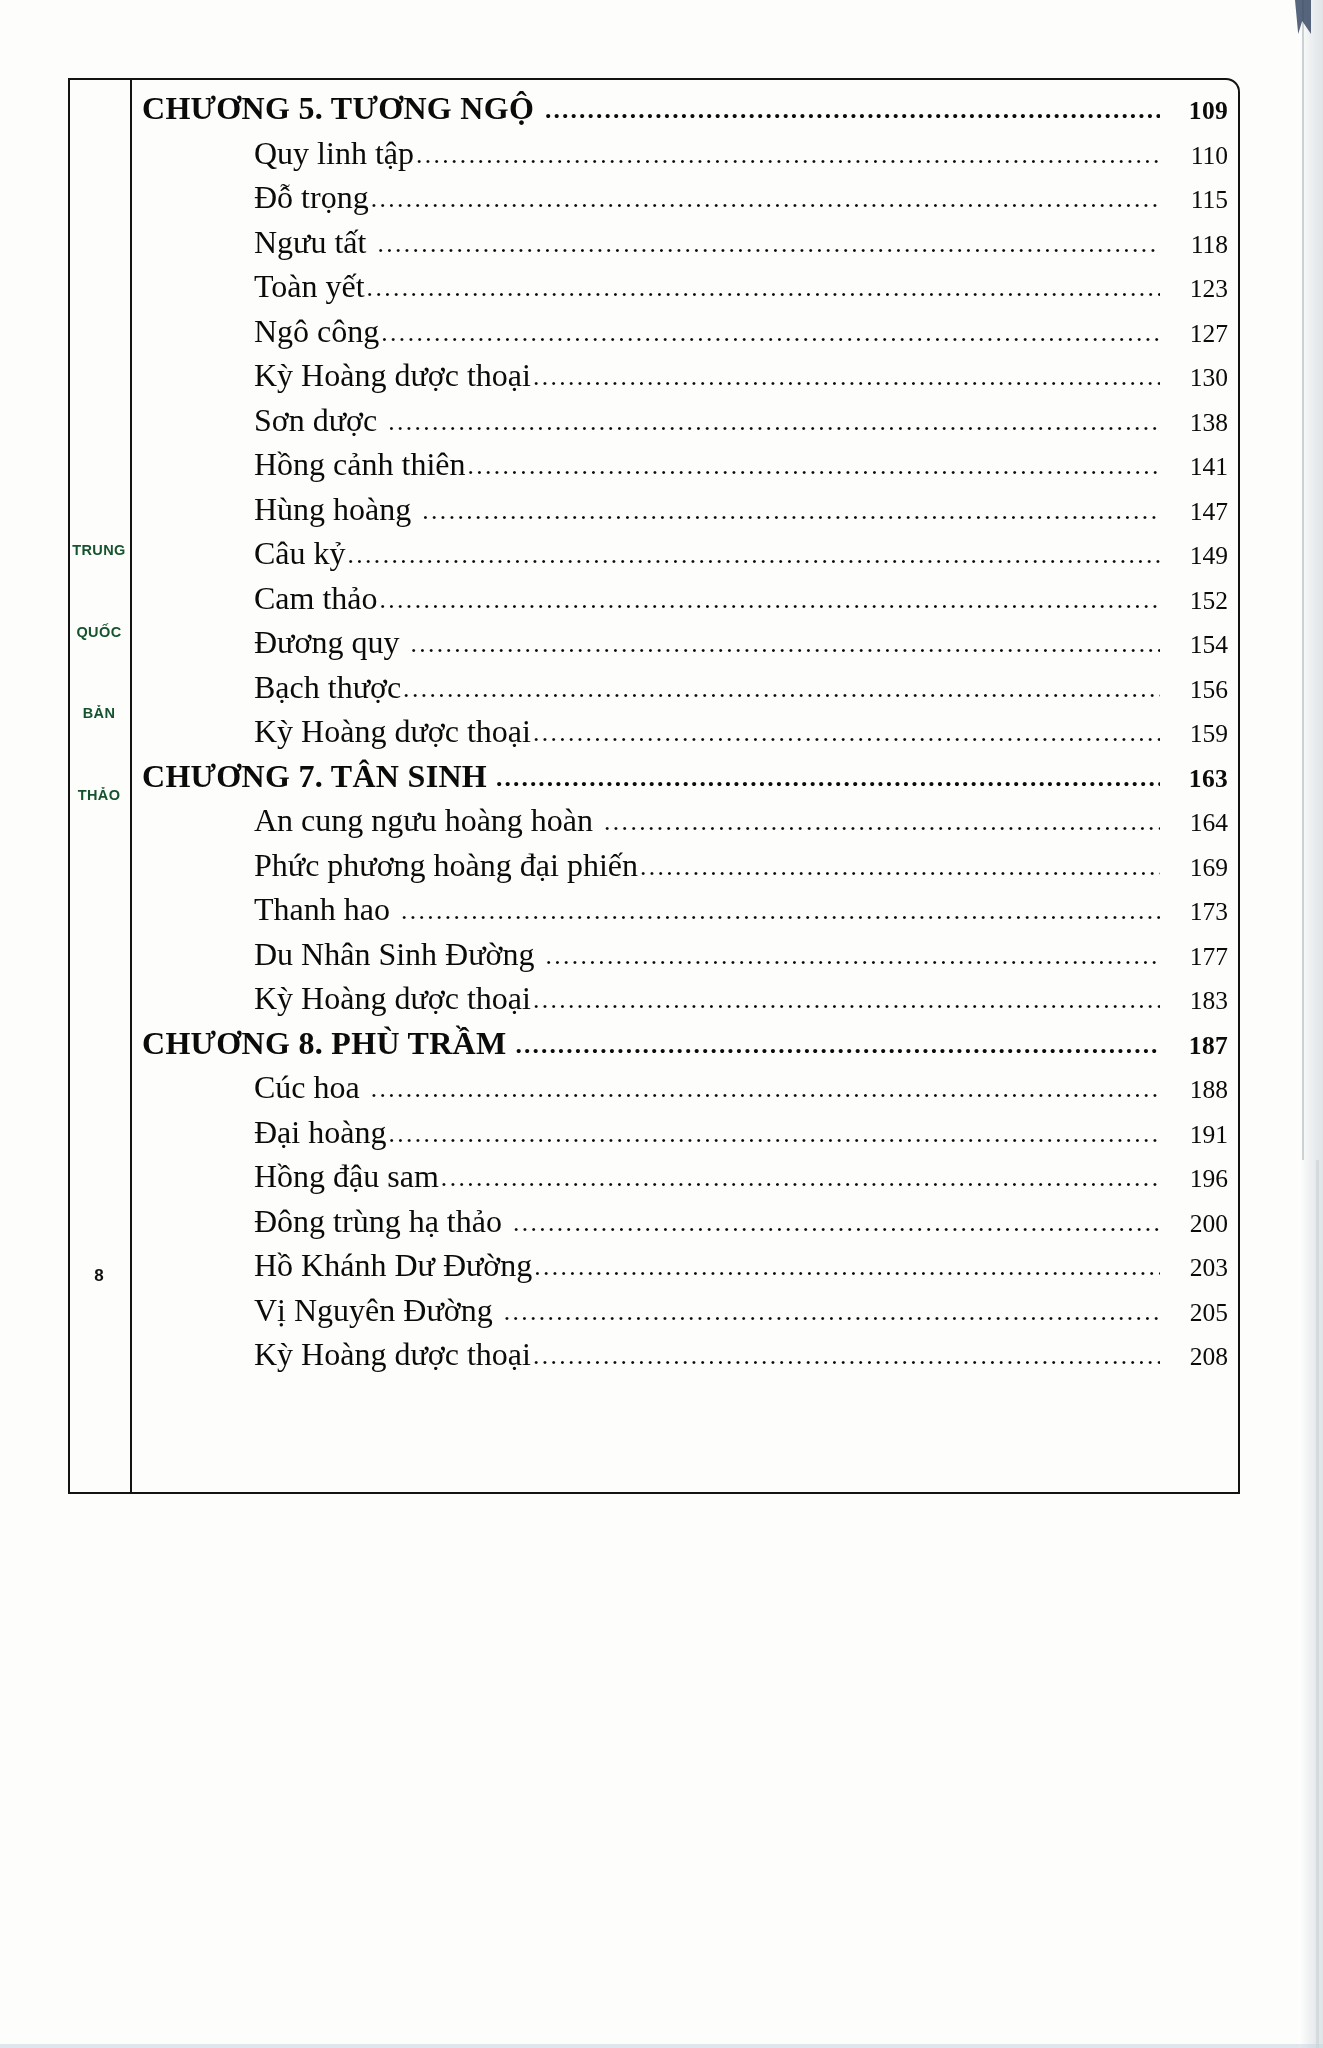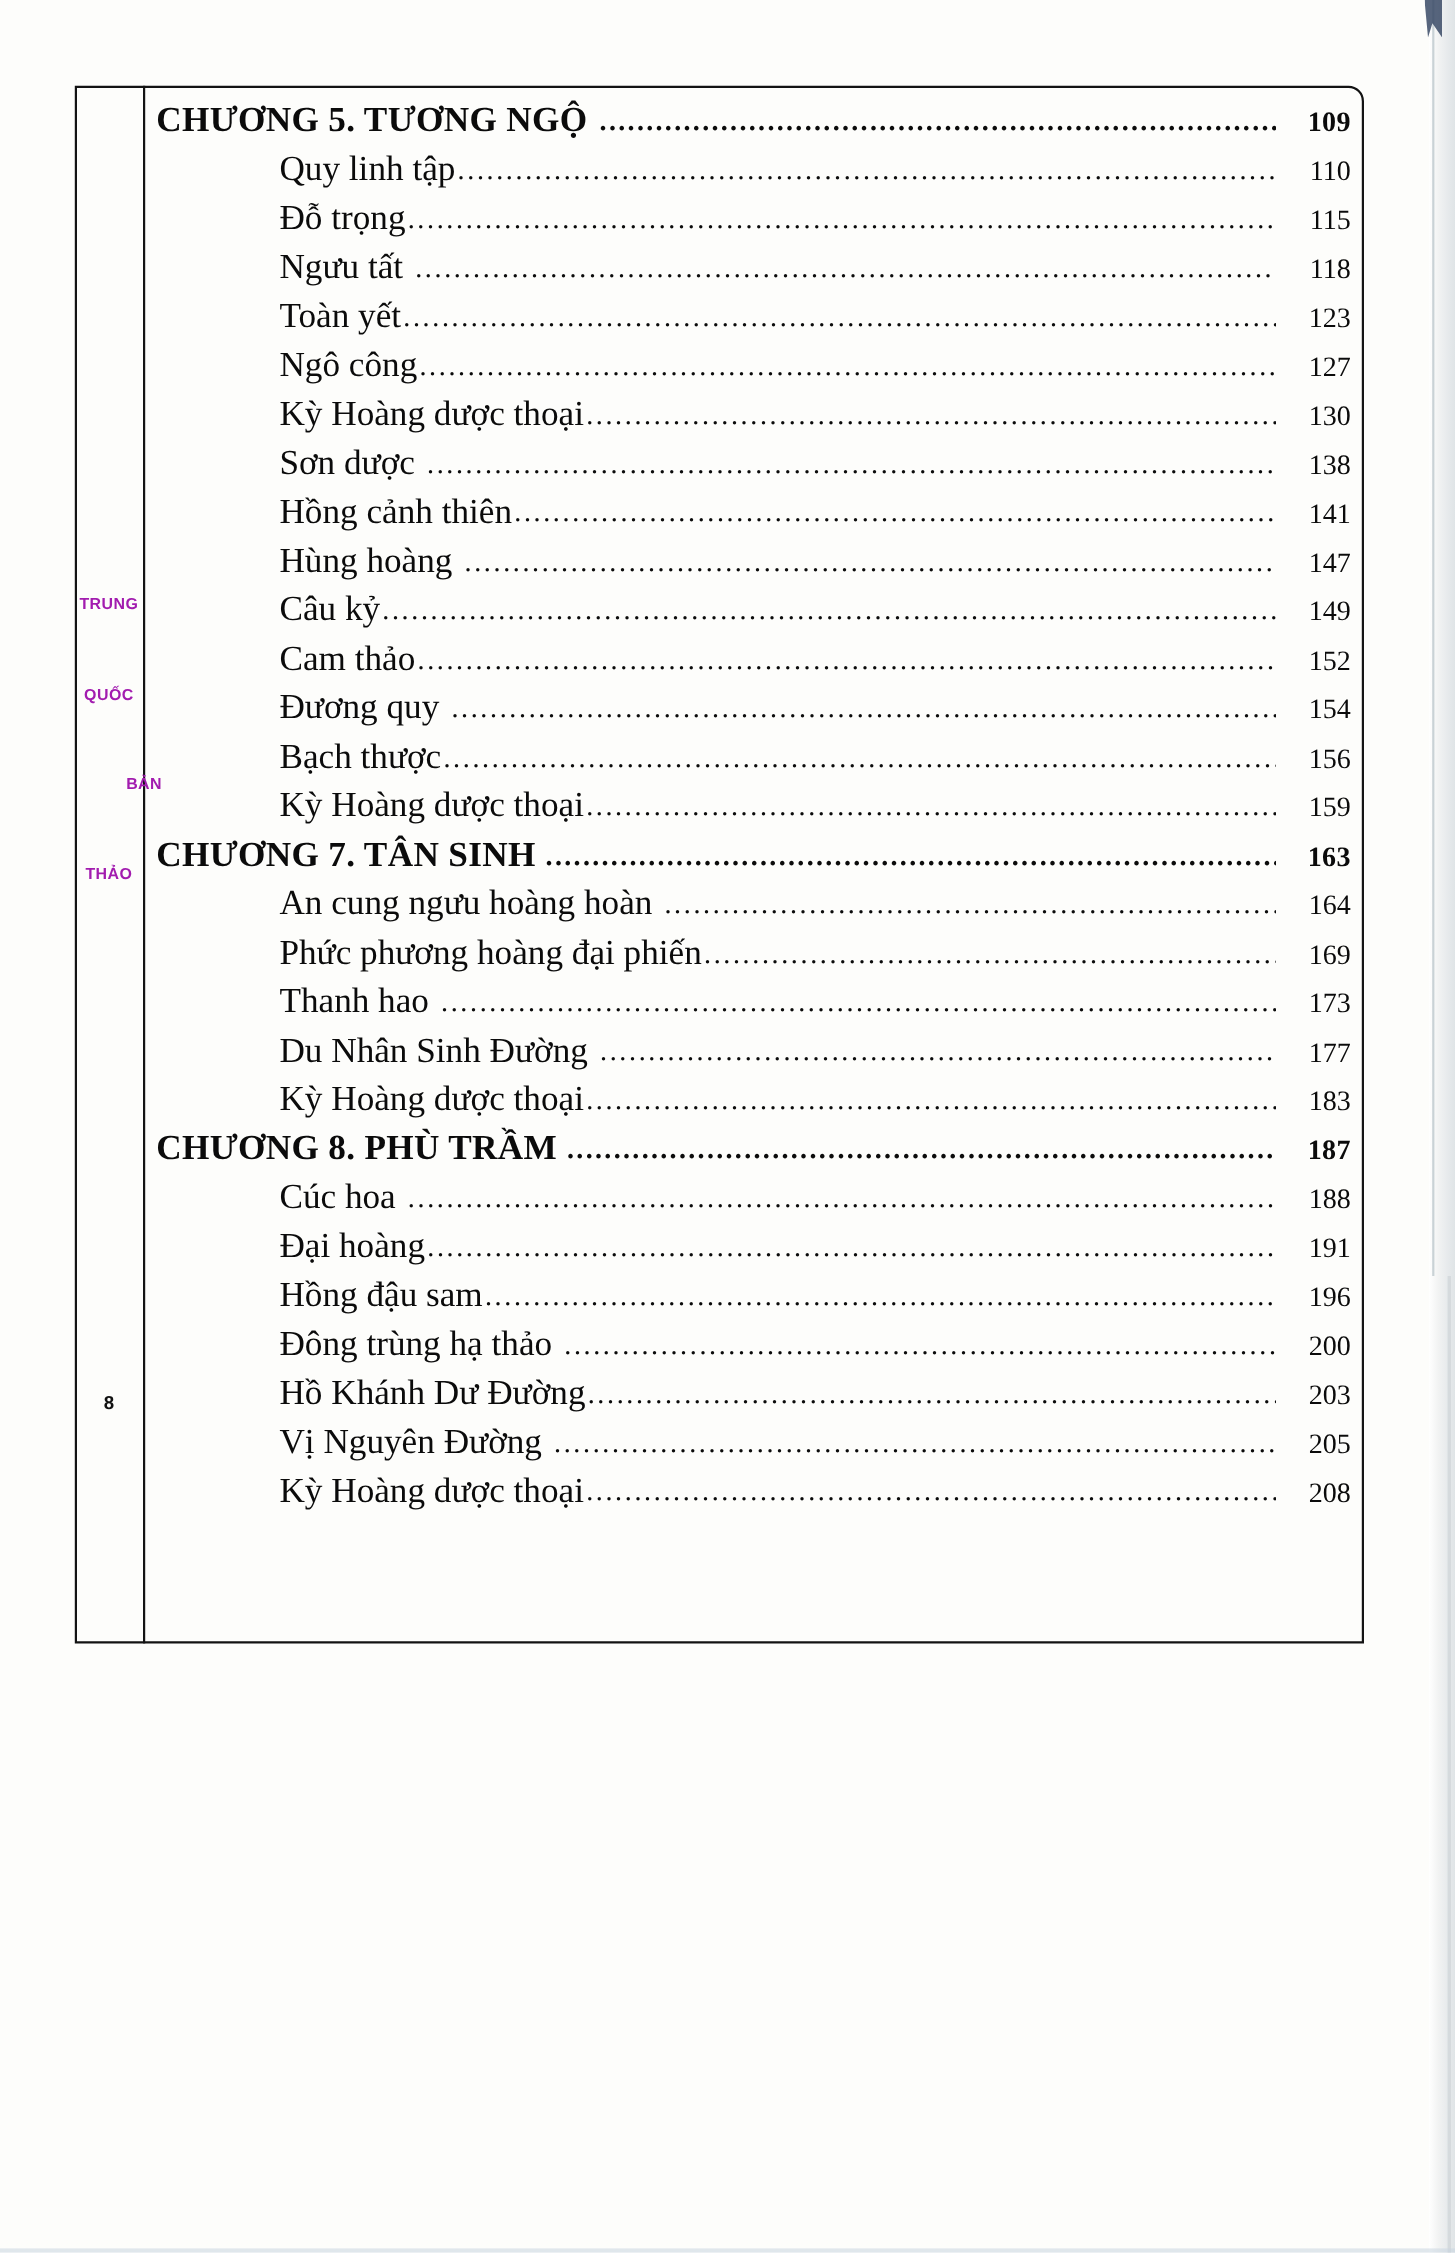--- a/index.html
+++ b/index.html
@@ -80,31 +80,31 @@
   #side-strip {
     position: absolute;
     left: 68px;
     top: 78px;
     width: 62px;
     height: 1416px;
     font-family: "Liberation Sans", "DejaVu Sans", sans-serif;
     font-weight: 700;
     font-size: 14.5px;
     letter-spacing: .4px;
-    color: #a21caf;
+    color: #14532d;
   }
   #side-strip .side-word {
     position: absolute;
     width: 62px;
     text-align: center;
     white-space: nowrap;
   }
   #side-strip .side-word:nth-child(1) { top: 464px; }
   #side-strip .side-word:nth-child(2) { top: 546px; text-align: center; }
-  #side-strip .side-word:nth-child(3) { top: 627px; padding-left: 32px; }
+  #side-strip .side-word:nth-child(3) { top: 627px; }
   #side-strip .side-word:nth-child(4) { top: 709px; }
 
   #folio {
     position: absolute;
     left: 68px;
     top: 1266px;
     width: 62px;
     text-align: center;
     font-family: "Liberation Sans", "DejaVu Sans", sans-serif;
     font-weight: 700;

